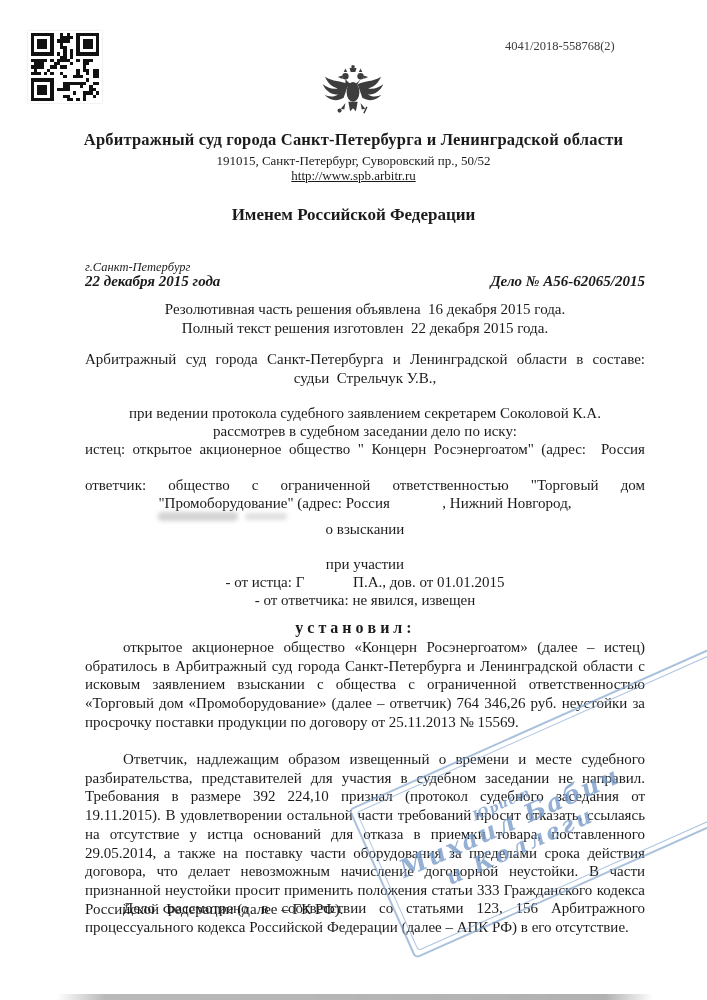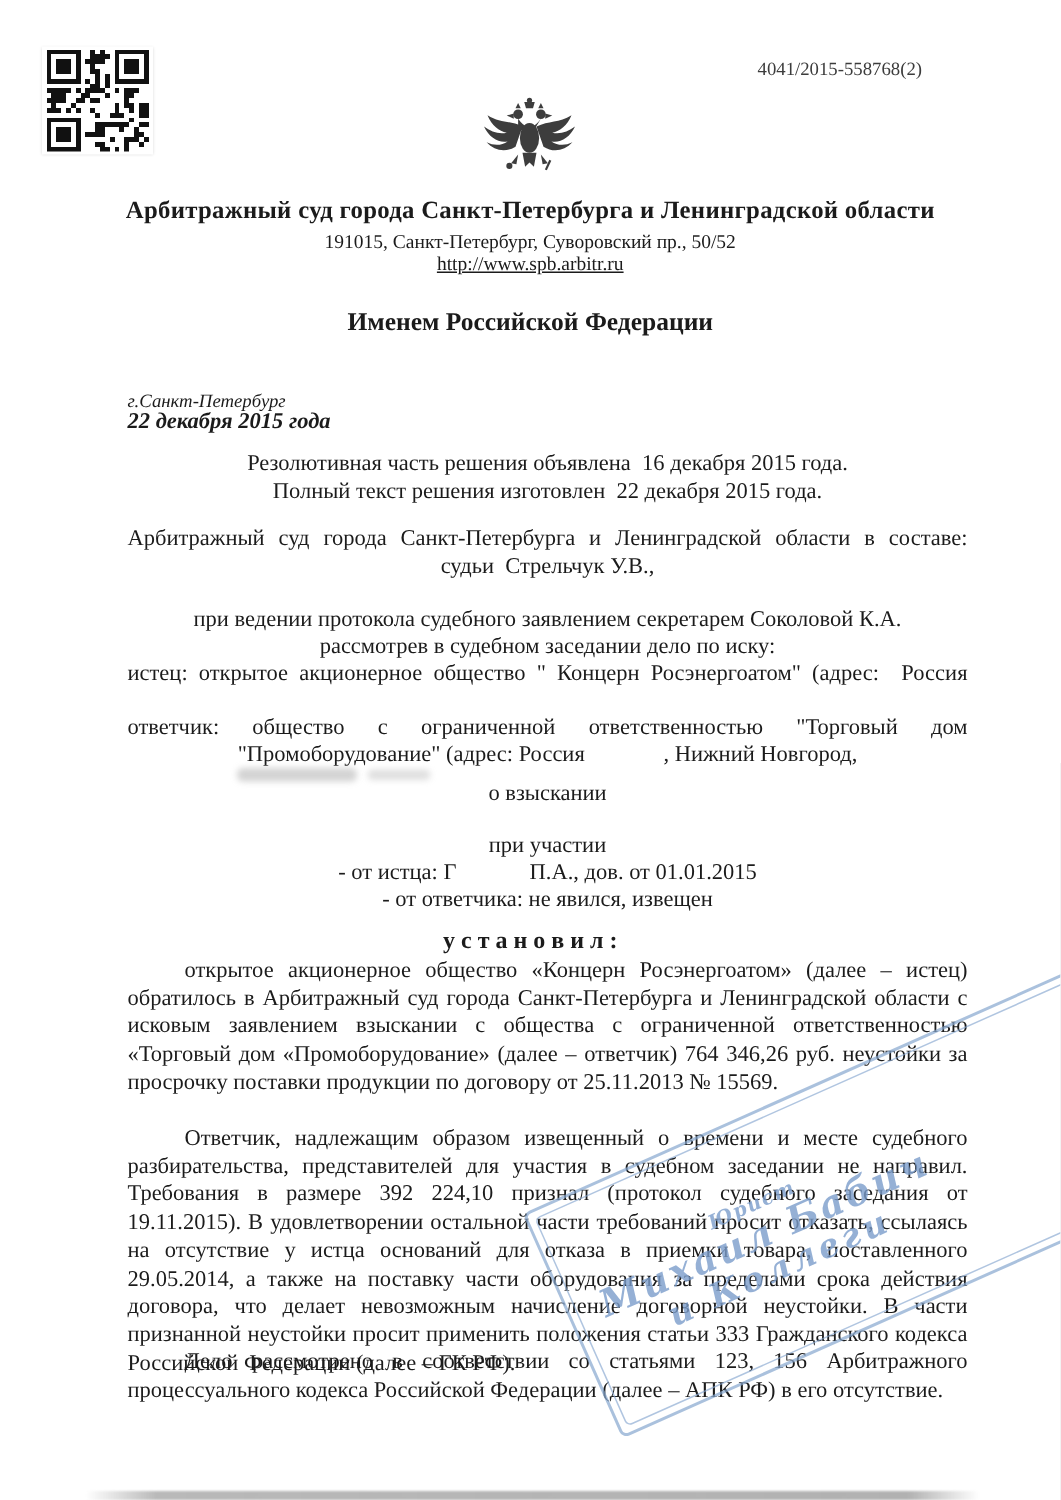--- a/index.html
+++ b/index.html
@@ -181,21 +181,21 @@
         <rect x="6" y="6" width="9" height="9" fill="#111"></rect>
         <rect x="42" y="0" width="21" height="21" fill="#111"></rect>
         <rect x="45" y="3" width="15" height="15" fill="#fff"></rect>
         <rect x="48" y="6" width="9" height="9" fill="#111"></rect>
         <rect x="0" y="42" width="21" height="21" fill="#111"></rect>
         <rect x="3" y="45" width="15" height="15" fill="#fff"></rect>
         <rect x="6" y="48" width="9" height="9" fill="#111"></rect>
       </svg>
   </div>
 
-  <div id="doc-number" class="abs">4041/2015-558768(2)</div>
+  <div id="doc-number" class="abs">4041/2018-558768(2)</div>
 
   <div id="emblem" class="abs">
     <svg viewBox="0 0 120 120">
       <circle cx="60" cy="10" r="3"></circle>
       <path d="M54 12 h12 l-2 7 h-8 z"></path>
       <circle cx="47" cy="26" r="5.5"></circle>
       <circle cx="73" cy="26" r="5.5"></circle>
       <path d="M42 25 l-8 2.5 8 3.5 z"></path>
       <path d="M78 25 l8 2.5 -8 3.5 z"></path>
       <path d="M44 19 l3 -6 3 6 z"></path>
@@ -213,20 +213,21 @@
   </div>
 
   <div id="court-name" class="abs line center b">Арбитражный суд города Санкт-Петербурга и Ленинградской области</div>
   <div id="court-address" class="abs line center">191015, Санкт-Петербург, Суворовский пр., 50/52</div>
   <div id="court-website" class="abs line center">http://www.spb.arbitr.ru</div>
 
   <div id="in-the-name" class="abs line center b">Именем Российской Федерации</div>
 
   <div id="city" class="abs line i">г.Санкт-Петербург</div>
   <div id="date" class="abs line b i">22 декабря 2015 года</div>
+  <div id="case-no" class="abs line b i">Дело № А56-62065/2015</div>
 
   <div class="abs line margined" style="top:300px">Резолютивная часть решения объявлена  16 декабря 2015 года.</div>
   <div class="abs line margined" style="top:319px">Полный текст решения изготовлен  22 декабря 2015 года.</div>
 
   <div class="abs line margined jlast" style="top:350px">Арбитражный суд города Санкт-Петербурга и Ленинградской области в составе:</div>
   <div class="abs line margined" style="top:369px">судьи  Стрельчук У.В.,</div>
 
   <div class="abs line margined" style="top:404px">при ведении протокола судебного заявлением секретарем Соколовой К.А.</div>
   <div class="abs line margined" style="top:422px">рассмотрев в судебном заседании дело по иску:</div>
   <div class="abs line margined jlast" style="top:440px">истец: открытое акционерное общество " Концерн Росэнергоатом" (адрес:  Россия</div>

